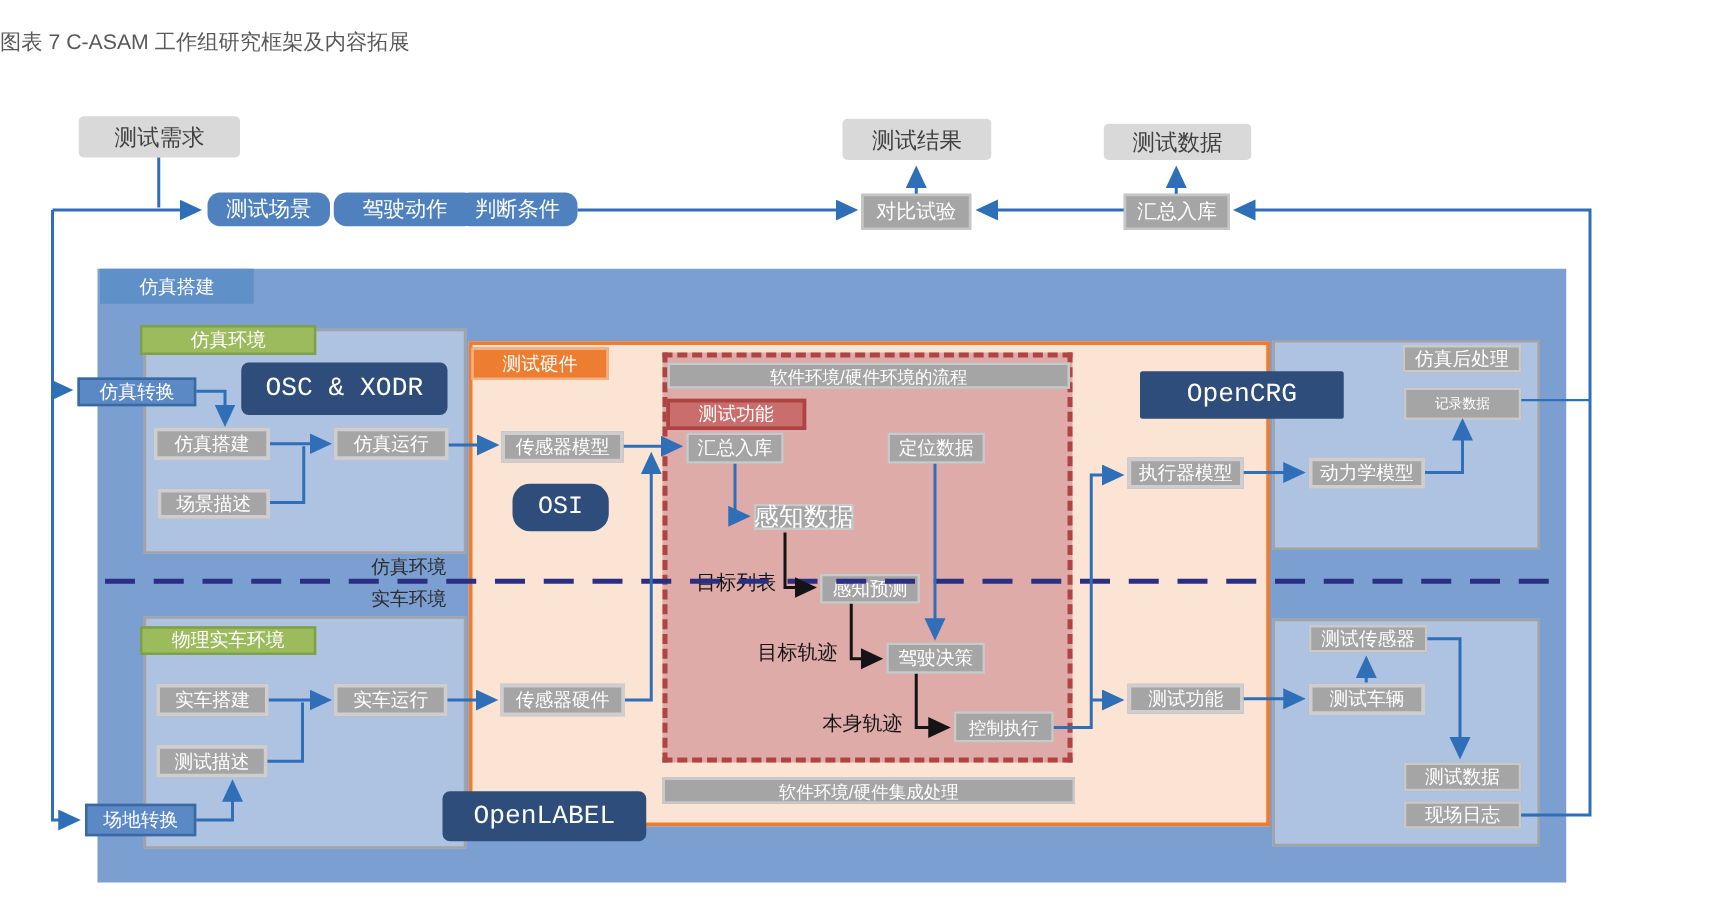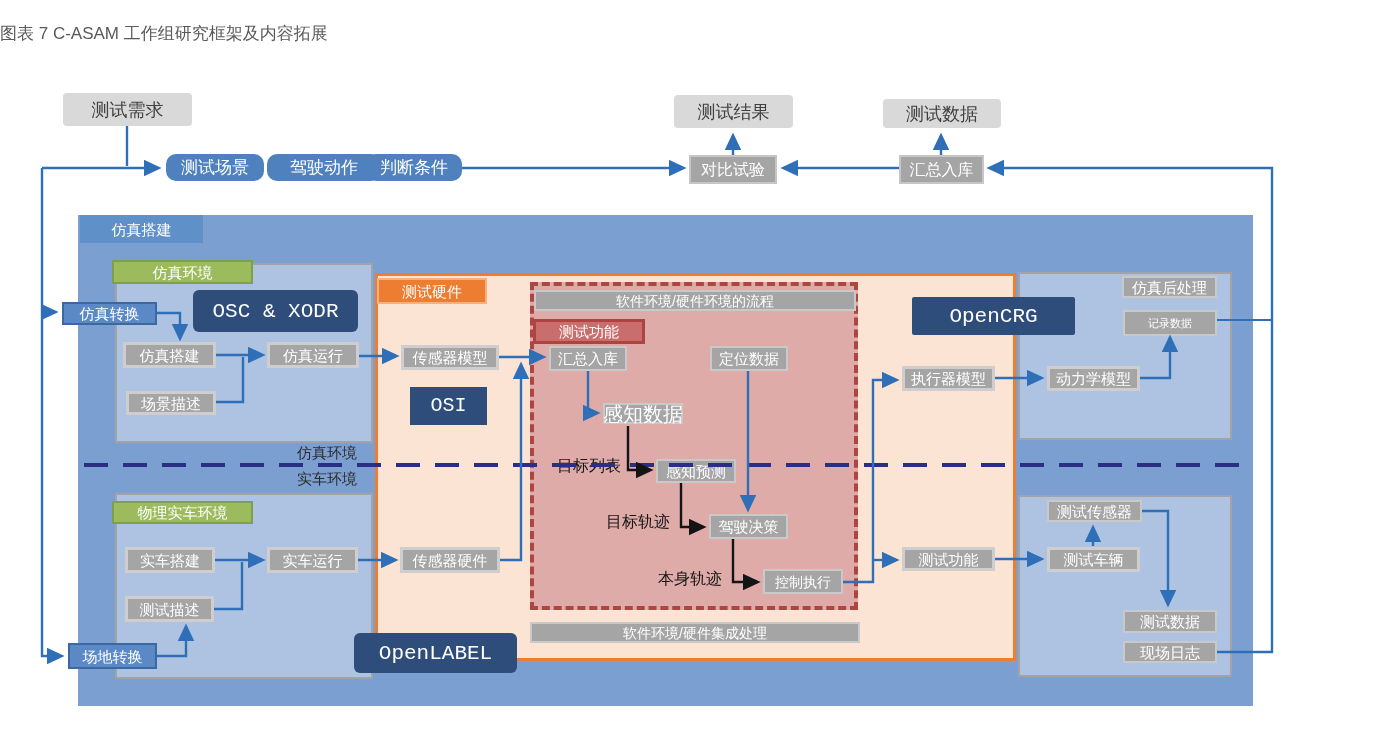--- a/index.html
+++ b/index.html
@@ -57,21 +57,21 @@
   <div class="box orangelbl" style="left:377px;top:278px;width:110px;height:26px">测试硬件</div>
 
   <div class="abs redpanel" style="left:530px;top:282px;width:328px;height:328px"></div>
   <div class="box gbar" style="left:534px;top:290px;width:322px;height:21px">软件环境/硬件环境的流程</div>
   <div class="box redlbl" style="left:533px;top:319px;width:112px;height:25px">测试功能</div>
 
   <div class="box greenlbl" style="left:112px;top:260px;width:141px;height:24px">仿真环境</div>
   <div class="box greenlbl" style="left:112px;top:501px;width:141px;height:23px">物理实车环境</div>
 
   <div class="box navy" style="left:193px;top:290px;width:165px;height:42px">OSC &amp; XODR</div>
-  <div class="box navy" style="left:410px;top:387px;width:77px;height:38px;border-radius:0;font-size:20px">OSI</div>
+  <div class="box navy" style="left:410px;top:387px;width:77px;height:38px;border-radius:14px;font-size:20px">OSI</div>
   <div class="box navy" style="left:354px;top:633px;width:163px;height:40px">OpenLABEL</div>
   <div class="box navy" style="left:912px;top:297px;width:163px;height:38px;border-radius:2px">OpenCRG</div>
 
   <div class="box bluebox" style="left:62px;top:302px;width:95px;height:23px">仿真转换</div>
   <div class="box bluebox" style="left:68px;top:643px;width:89px;height:26px">场地转换</div>
 
   <div class="box gbox" style="left:123px;top:342px;width:93px;height:26px">仿真搭建</div>
   <div class="box gbox" style="left:267px;top:342px;width:92px;height:26px">仿真运行</div>
   <div class="box gbox" style="left:126px;top:391px;width:90px;height:24px">场景描述</div>
 

